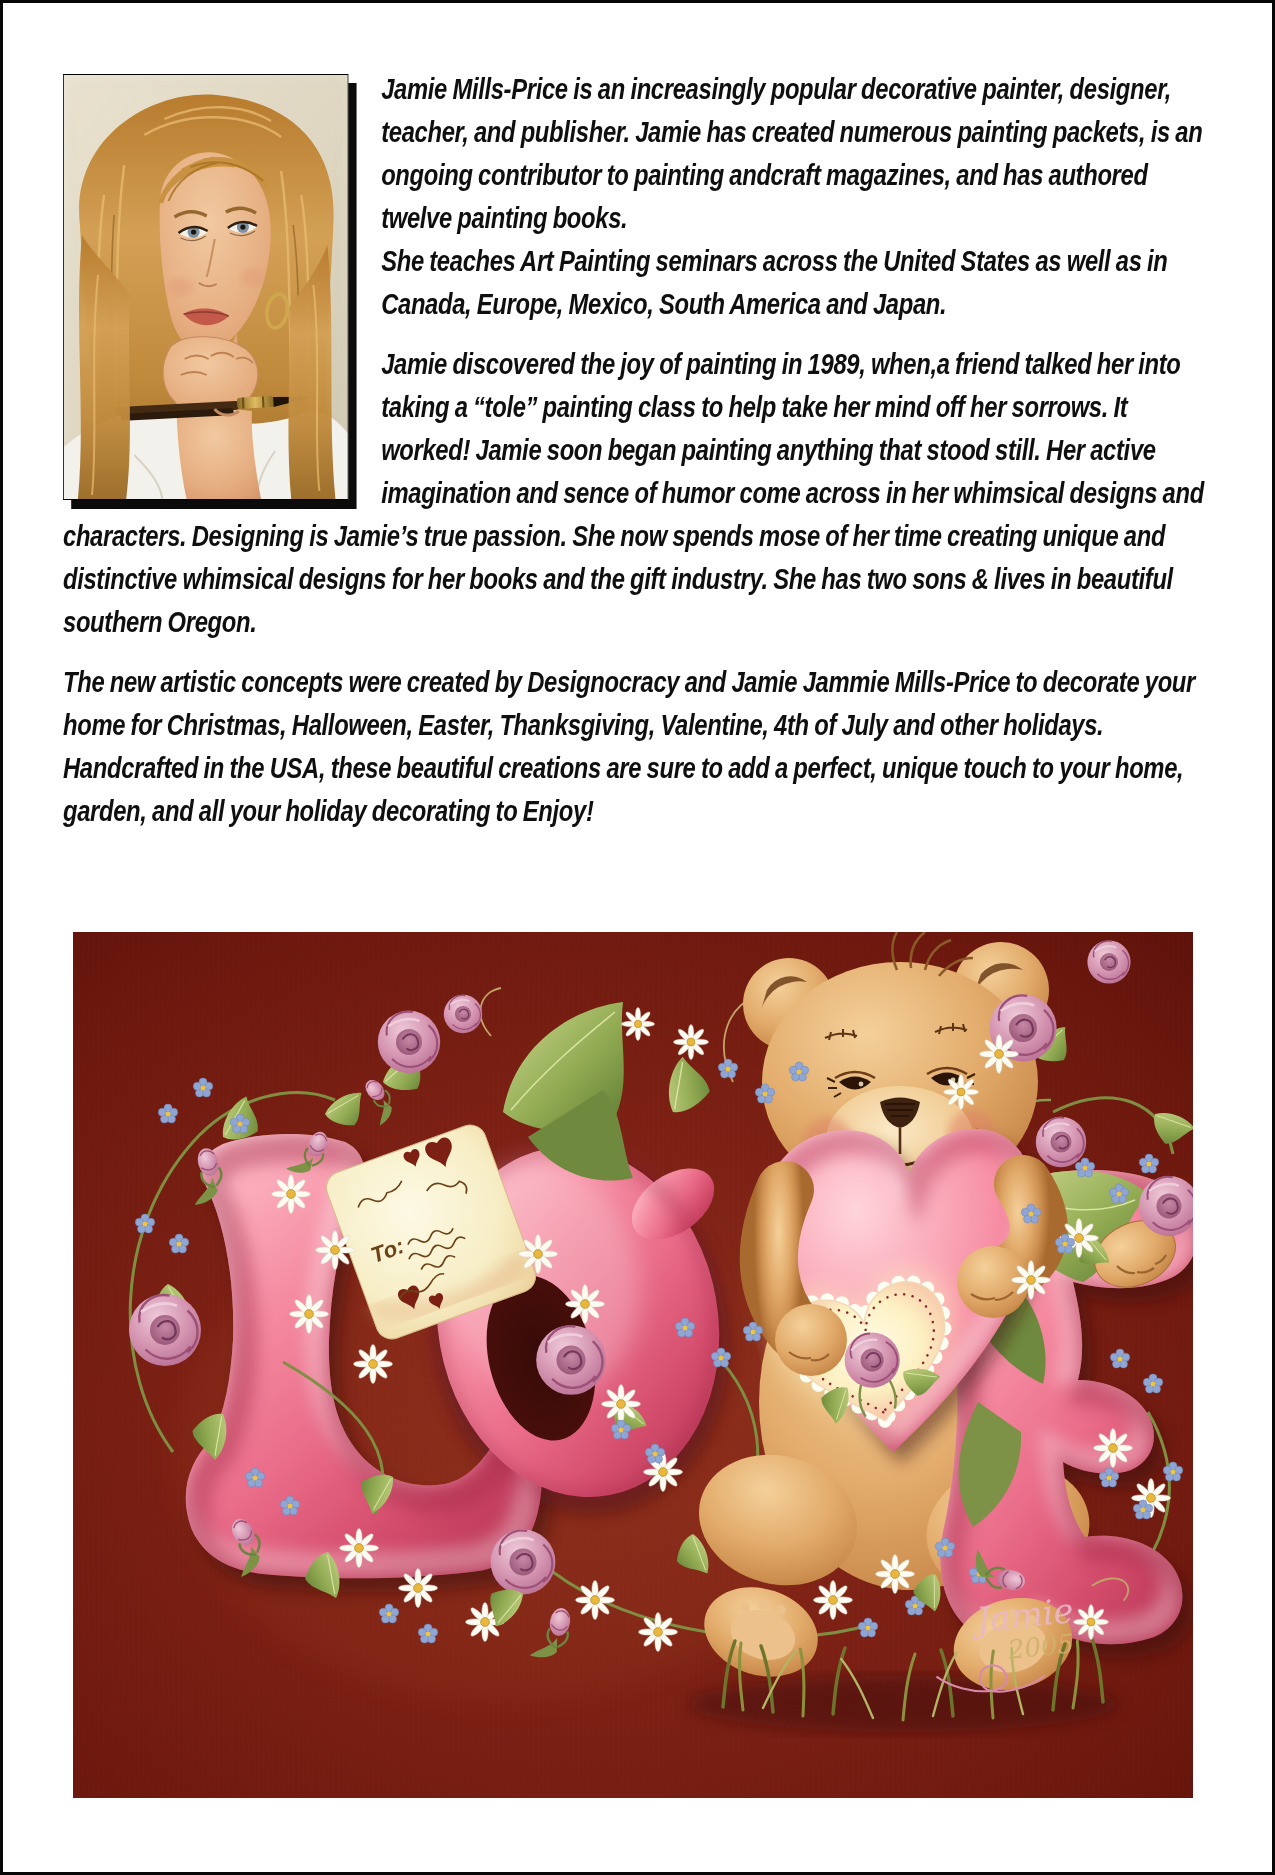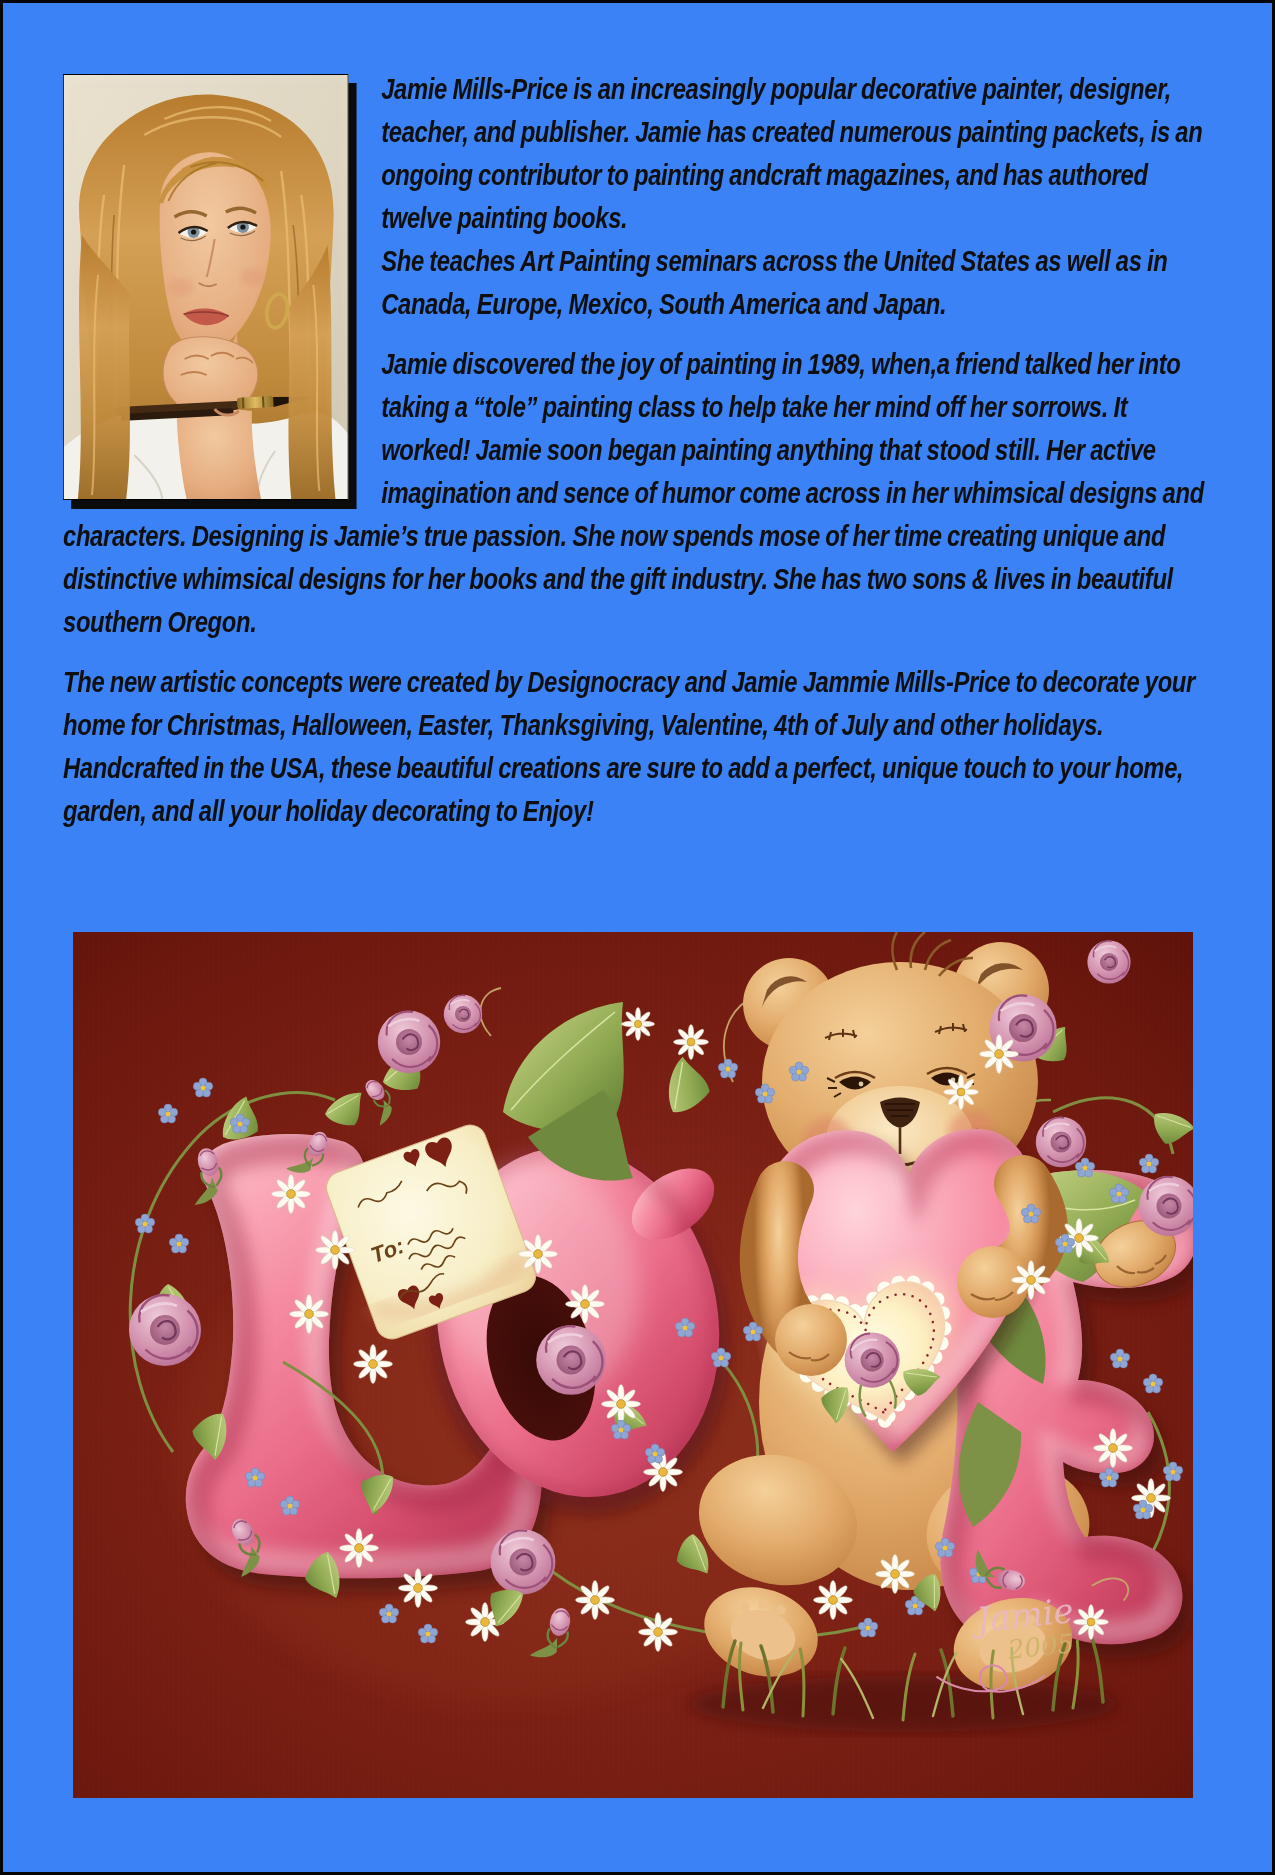--- a/index.html
+++ b/index.html
@@ -1,16 +1,16 @@
 <!DOCTYPE html>
 <html><head>
 <meta charset="utf-8">
 <style>
   html,body{margin:0;padding:0;background:#888;}
-  .sheet{position:relative;width:1275px;height:1875px;background:#3b82f6;overflow:hidden;
+  .sheet{position:relative;width:1275px;height:1875px;background:#ffffff;overflow:hidden;
          font-family:"Liberation Sans",sans-serif;}
   .frame{position:absolute;inset:0;border:3px solid #060606;pointer-events:none;z-index:50;}
   
   .bio-clip{position:absolute;left:63px;top:68px;width:1152px;height:840px;overflow:hidden;}
   .bio-scale{width:1401px;transform:scaleX(0.82);transform-origin:0 0;}
   .photo-box{float:left;width:346px;height:424px;margin:6px 40px 12px 0;border:1px solid #000;
              box-shadow:10px 9px 0 #0b0b0b;background:#ded7c8;}
   .photo-box svg{display:block;width:100%;height:100%;}
   .bio-scale p{margin:0;font:italic 700 29px/43px "Liberation Sans",sans-serif;color:#0f0f0f;
                letter-spacing:-0.4px;word-spacing:-1px;white-space:pre-line;}

